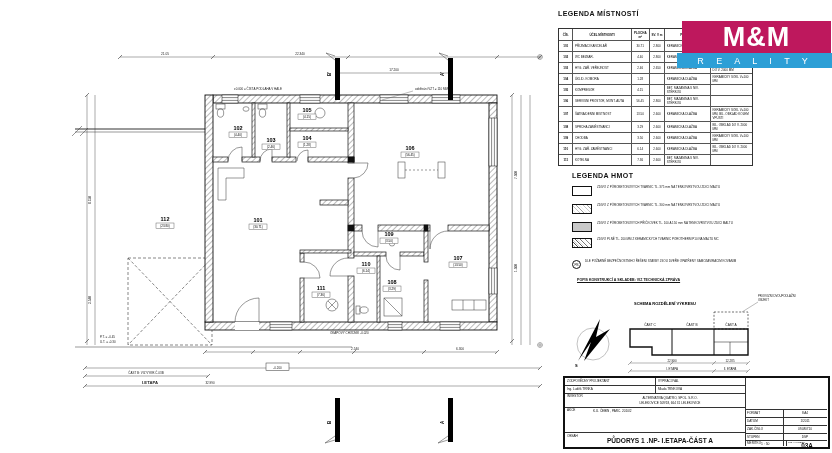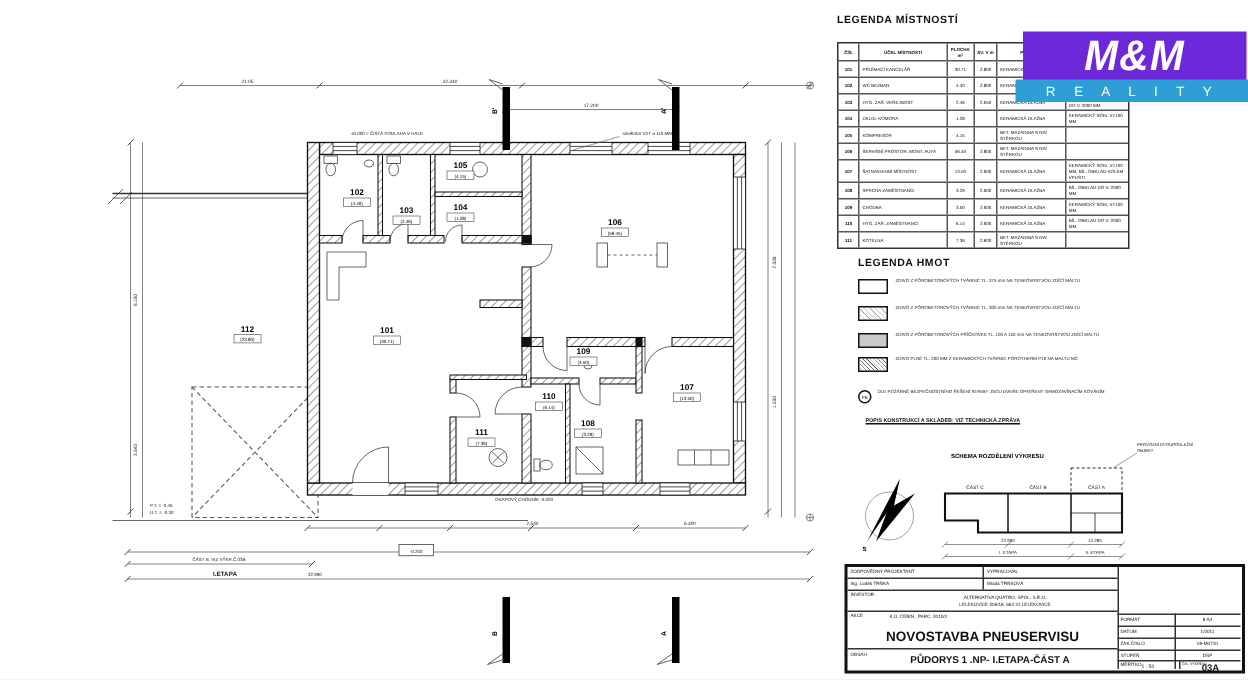--- a/index.html
+++ b/index.html
@@ -433,21 +433,21 @@
           <div class="tcell c0">111</div>
           <div class="tcell c1">KOTELNA</div>
           <div class="tcell c2">7.36</div>
           <div class="tcell c3">2.600</div>
           <div class="tcell c4">BET. MAZANINA S NIV. STĚRKOU</div>
           <div class="tcell c5"></div>
         </div>
       </div>
   </div>
 
-  <div id="logo-red" style="background: #6d28d9; font-style: italic;">
+  <div id="logo-red" style="background: #be185d;">
     <span>M&amp;M</span>
   </div>
   <div id="logo-blue" style="background: rgb(45, 159, 214);">
     <span>R E A L I T Y</span>
   </div>
 
   <div class="abs h-title" style="left:572px;top:172px">LEGENDA HMOT</div>
   <div id="hmot-items">
       <div class="hmot-item" style="top: 186px;">
         <div class="swatch plain"></div>
@@ -527,21 +527,20 @@
 
     <div class="tb lbl" style="left:2px;top:1px">ZODPOVĚDNÝ PROJEKTANT</div>
     <div class="tb lbl" style="left:93px;top:1px">VYPRACOVAL</div>
     <div class="tb" style="left:2px;top:9px">Ing. Luděk TRŇKA</div>
     <div class="tb" style="left:93px;top:9px">Mlada TRŇKOVÁ</div>
     <div class="tb lbl" style="left:2px;top:16px">INVESTOR</div>
     <div class="tb ctr" style="left:30px;top:17px;width:150px;height:5px">ALTERNATIVA QUATRO, SPOL. S.R.O.</div>
     <div class="tb ctr" style="left:30px;top:22.5px;width:150px;height:5px">LELEKOVICE 509/18, 664 31 LELEKOVICE</div>
     <div class="tb lbl" style="left:2px;top:30px">AKCE</div>
     <div class="tb" style="left:28px;top:31px">K.Ú. ČEBÍN , PARC. 2010/2</div>
-    <div class="tb ctr" style="left:0;top:38px;width:180px;height:15px;font-size:9px;font-weight:bold">NOVOSTAVBA PNEUSERVISU</div>
     <div class="tb lbl" style="left:2px;top:56px">OBSAH</div>
     <div class="tb ctr" style="left:10px;top:56px;width:170px;height:12px;font-size:6.6px;font-weight:bold">PŮDORYS 1 .NP- I.ETAPA-ČÁST A</div>
 
     <div class="tb lbl" style="left:182px;top:32.5px">FORMÁT</div>
     <div class="tb ctr" style="left:218px;top:31px;width:44px;height:8px">8 A4</div>
     <div class="tb lbl" style="left:182px;top:40.5px">DATUM</div>
     <div class="tb ctr" style="left:218px;top:39px;width:44px;height:8px">1/2011</div>
     <div class="tb lbl" style="left:182px;top:48.5px">ZAK.ČÍSLO</div>
     <div class="tb ctr" style="left:218px;top:47px;width:44px;height:8px">09-M0710</div>
     <div class="tb lbl" style="left:182px;top:56.5px">STUPEŇ</div>

